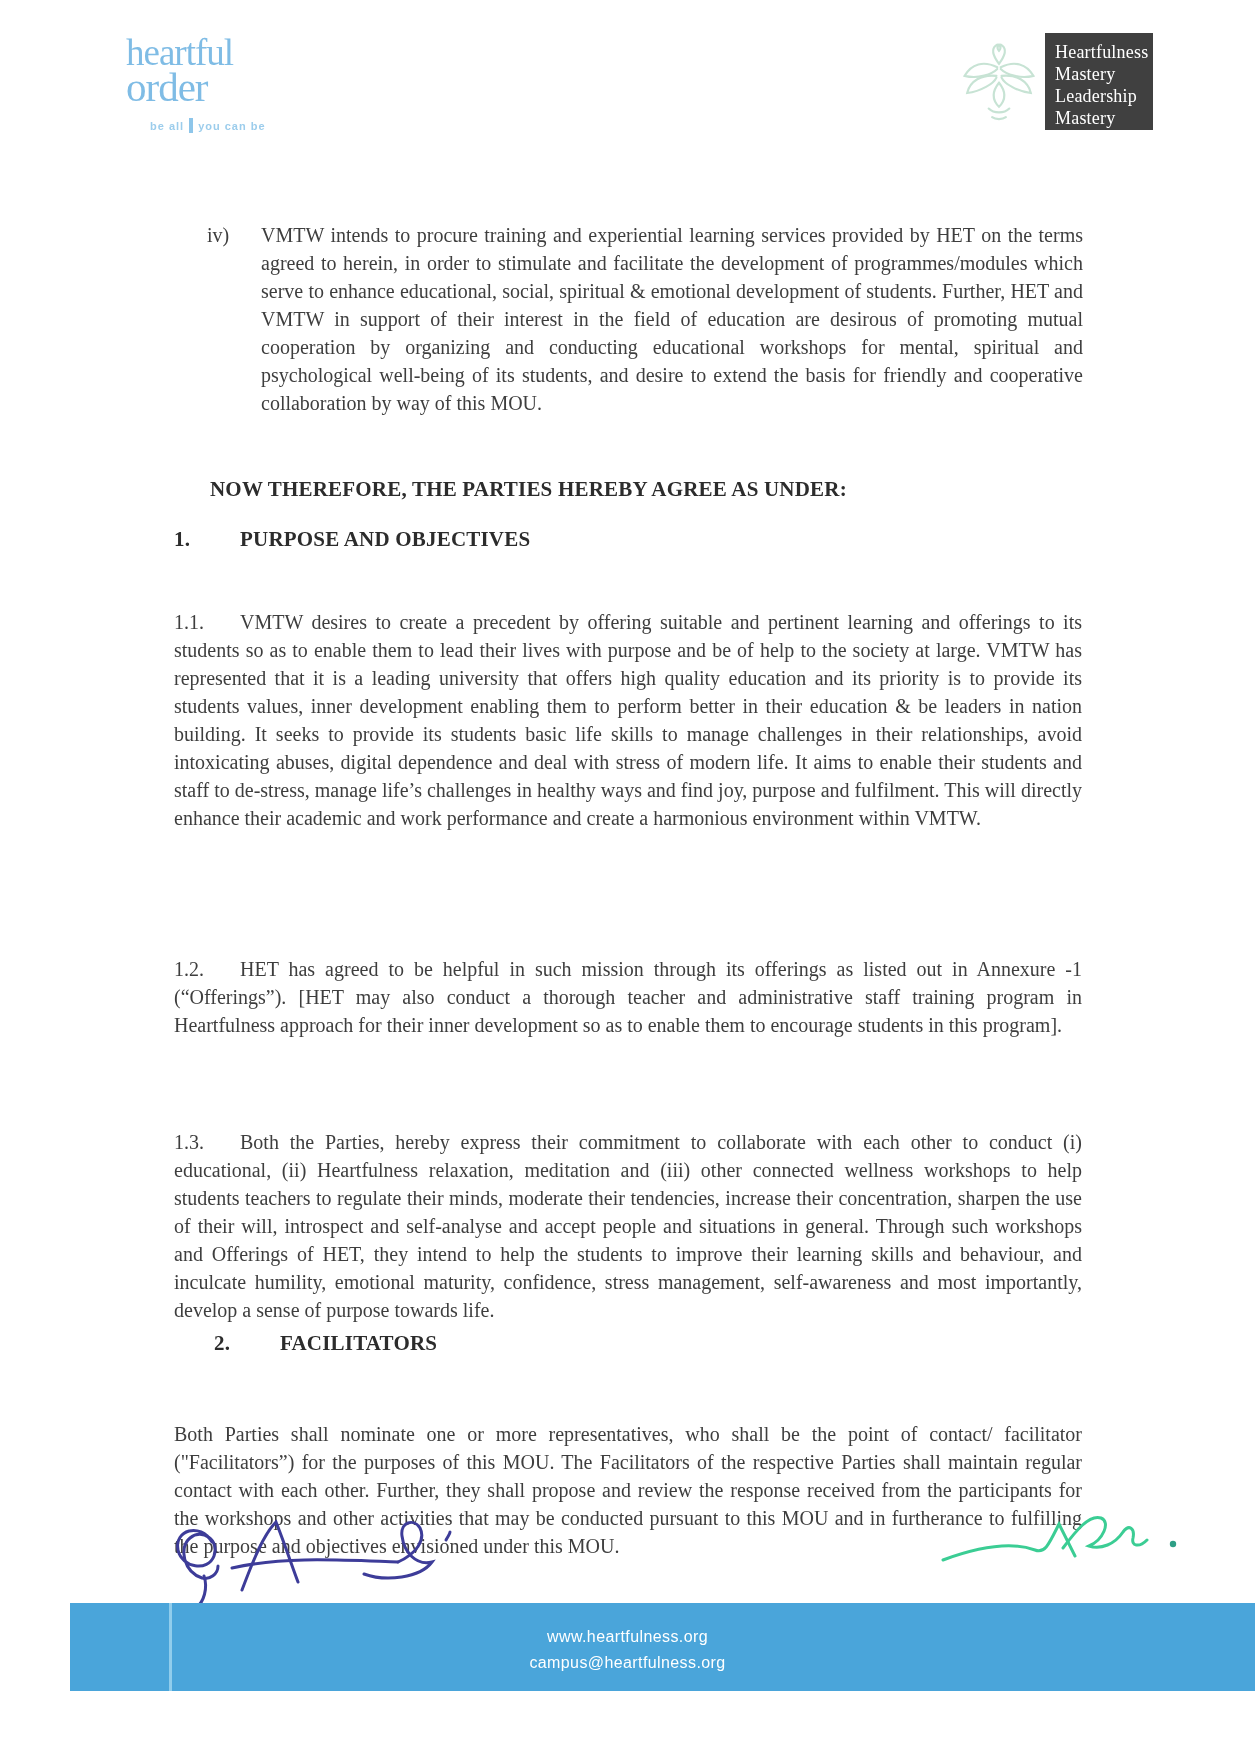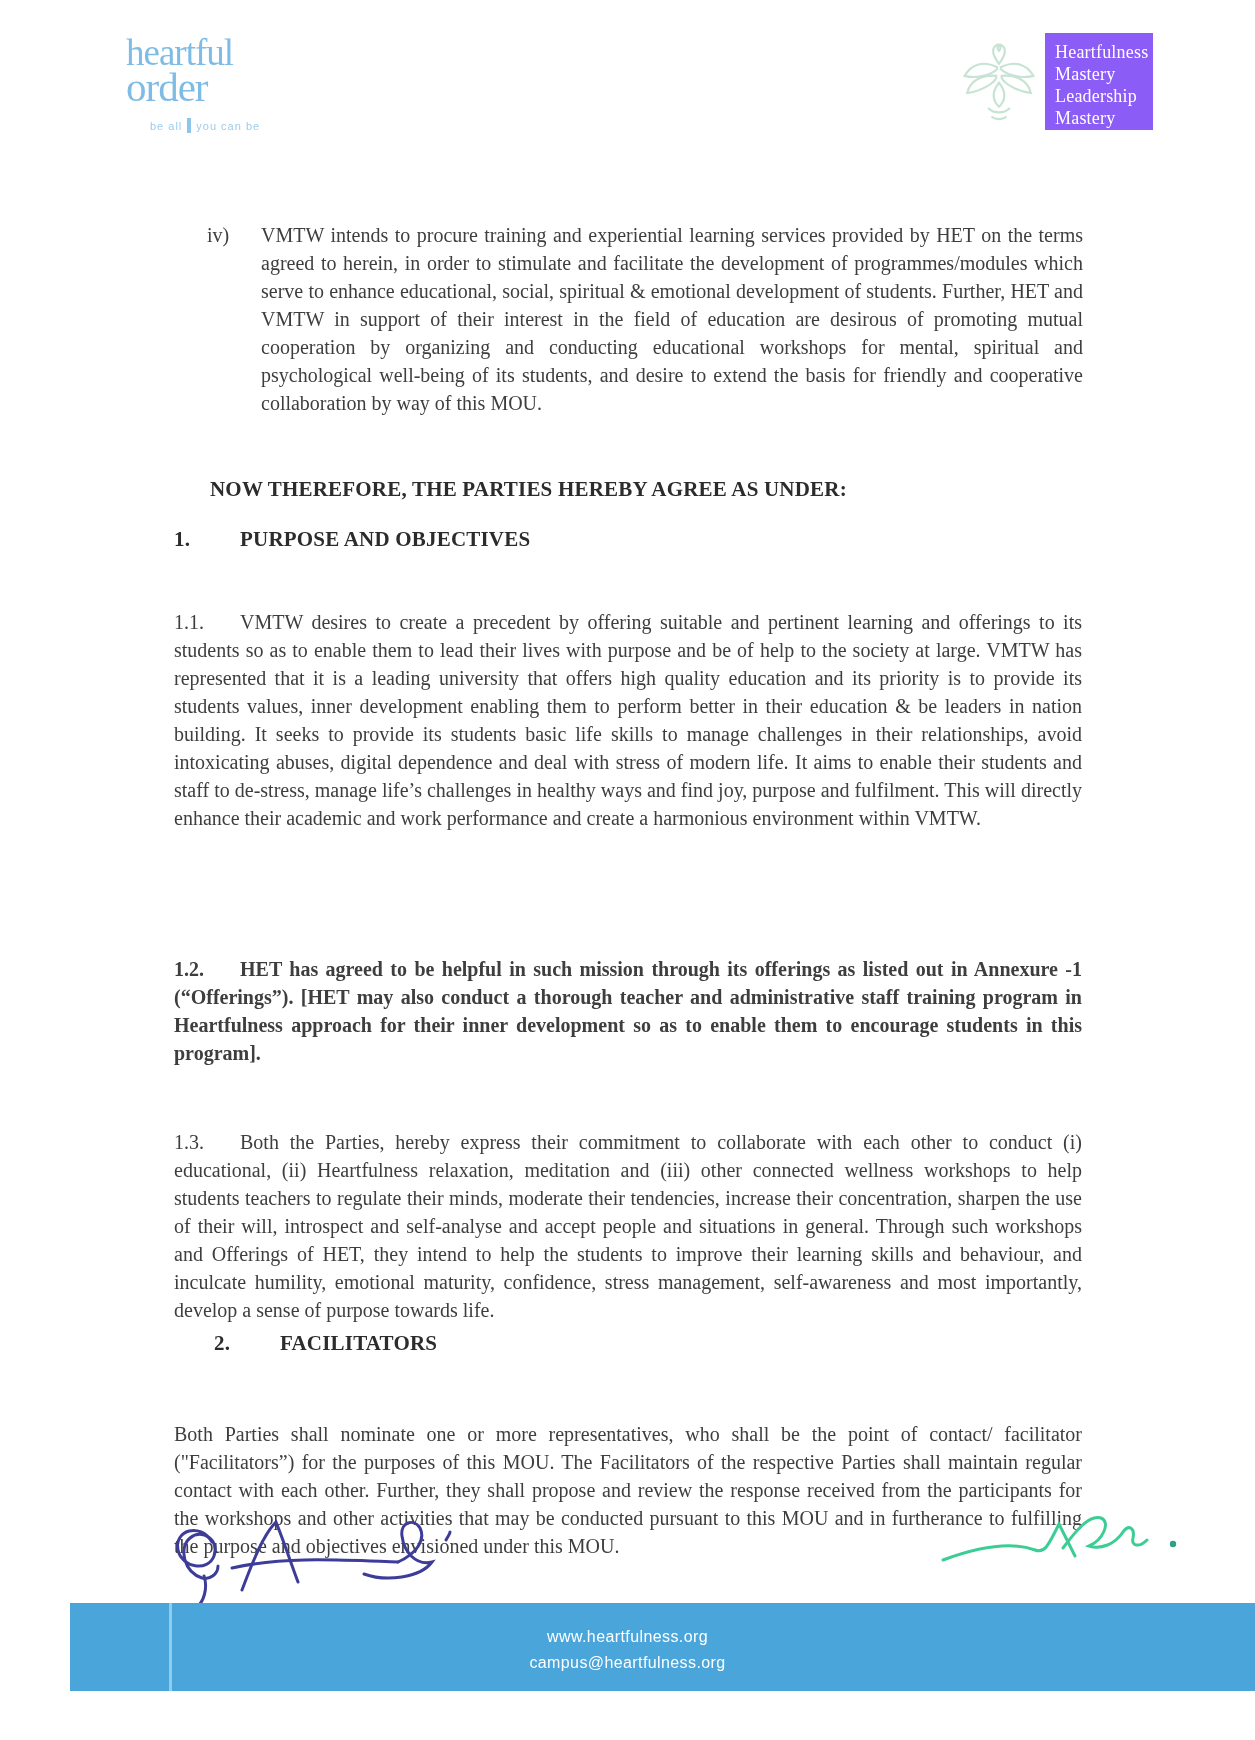--- a/index.html
+++ b/index.html
@@ -7,26 +7,26 @@
     position:relative;width:1255px;height:1740px;background:#ffffff;
     font-family:"Liberation Serif", serif;color:#3e3e3e;overflow:hidden;
     margin:0 auto;
   }
   
   .logo-left{position:absolute;left:126px;top:34px;color:#7fbce5;line-height:1;}
   .logo-left .l1{font-size:37px;letter-spacing:-1px;}
   .logo-left .l2{font-size:41px;letter-spacing:-1px;margin-top:-4px;}
   .logo-tagline{
     position:absolute;left:150px;top:118px;display:flex;align-items:center;gap:5px;
-    font-family:"Liberation Sans", sans-serif;font-size:11px;color:#9ccdec;letter-spacing:1px;
+    font-family:"Liberation Sans", sans-serif;font-size:11px;color:#9ccdec;letter-spacing:1px;font-weight:bold;
   }
   .logo-tagline .bar{width:4px;height:15px;background:#8ec6ea;}
   .lotus{position:absolute;left:956px;top:38px;width:86px;height:86px;}
   .helm-box{
-    position:absolute;left:1045px;top:33px;width:108px;height:97px;background:#8b5cf6;
+    position:absolute;left:1045px;top:33px;width:108px;height:97px;background:#404040;
     color:#ffffff;padding:8px 0 0 10px;box-sizing:border-box;
     font-size:18px;line-height:22px;letter-spacing:0.2px;
   }
   
   .bodytext{font-size:20px;line-height:28px;text-align:justify;margin-top:44px;}
   .clause-iv{position:absolute;left:207px;top:177px;width:876px;display:flex;}
   .clause-iv .label{flex:none;width:54px;text-align:left;}
   .clause-iv .text{flex:1;text-align:justify;}
   .heading{
     position:absolute;left:174px;font-weight:bold;color:#2c2c2c;
@@ -89,21 +89,21 @@
   <div class="heading" style="top:477px;margin-left:36px;">NOW THEREFORE, THE PARTIES HEREBY AGREE AS UNDER:</div>
 
   <div class="heading" style="top:527px;font-family:Liberation Serif, serif;">
     <span class="num">1.</span><span>PURPOSE AND OBJECTIVES</span>
   </div>
 
   <div class="para bodytext" style="top:564px;">
     <span class="num">1.1.</span><span>VMTW desires to create a precedent by offering suitable and pertinent learning and offerings to its students so as to enable them to lead their lives with purpose and be of help to the society at large. VMTW has represented that it is a leading university that offers high quality education and its priority is to provide its students values, inner development enabling them to perform better in their education &amp; be leaders in nation building. It seeks to provide its students basic life skills to manage challenges in their relationships, avoid intoxicating abuses, digital dependence and deal with stress of modern life. It aims to enable their students and staff to de-stress, manage life’s challenges in healthy ways and find joy, purpose and fulfilment. This will directly enhance their academic and work performance and create a harmonious environment within VMTW.</span>
   </div>
 
-  <div class="para bodytext" style="top:911px;font-weight:bold;">
+  <div class="para bodytext" style="top:911px;">
     <span class="num">1.2.</span><span>HET has agreed to be helpful in such mission through its offerings as listed out in Annexure -1 (“Offerings”). [HET may also conduct a thorough teacher and administrative staff training program in Heartfulness approach for their inner development so as to enable them to encourage students in this program].</span>
   </div>
 
   <div class="para bodytext" style="top:1084px;">
     <span class="num">1.3.</span><span>Both the Parties, hereby express their commitment to collaborate with each other to conduct (i) educational, (ii) Heartfulness relaxation, meditation and (iii) other connected wellness workshops to help students teachers to regulate their minds, moderate their tendencies, increase their concentration, sharpen the use of their will, introspect and self-analyse and accept people and situations in general. Through such workshops and Offerings of HET, they intend to help the students to improve their learning skills and behaviour, and inculcate humility, emotional maturity, confidence, stress management, self-awareness and most importantly, develop a sense of purpose towards life.</span>
   </div>
 
   <div class="heading" style="top:1331px;margin-left:40px;">
     <span class="num">2.</span><span>FACILITATORS</span>
   </div>

